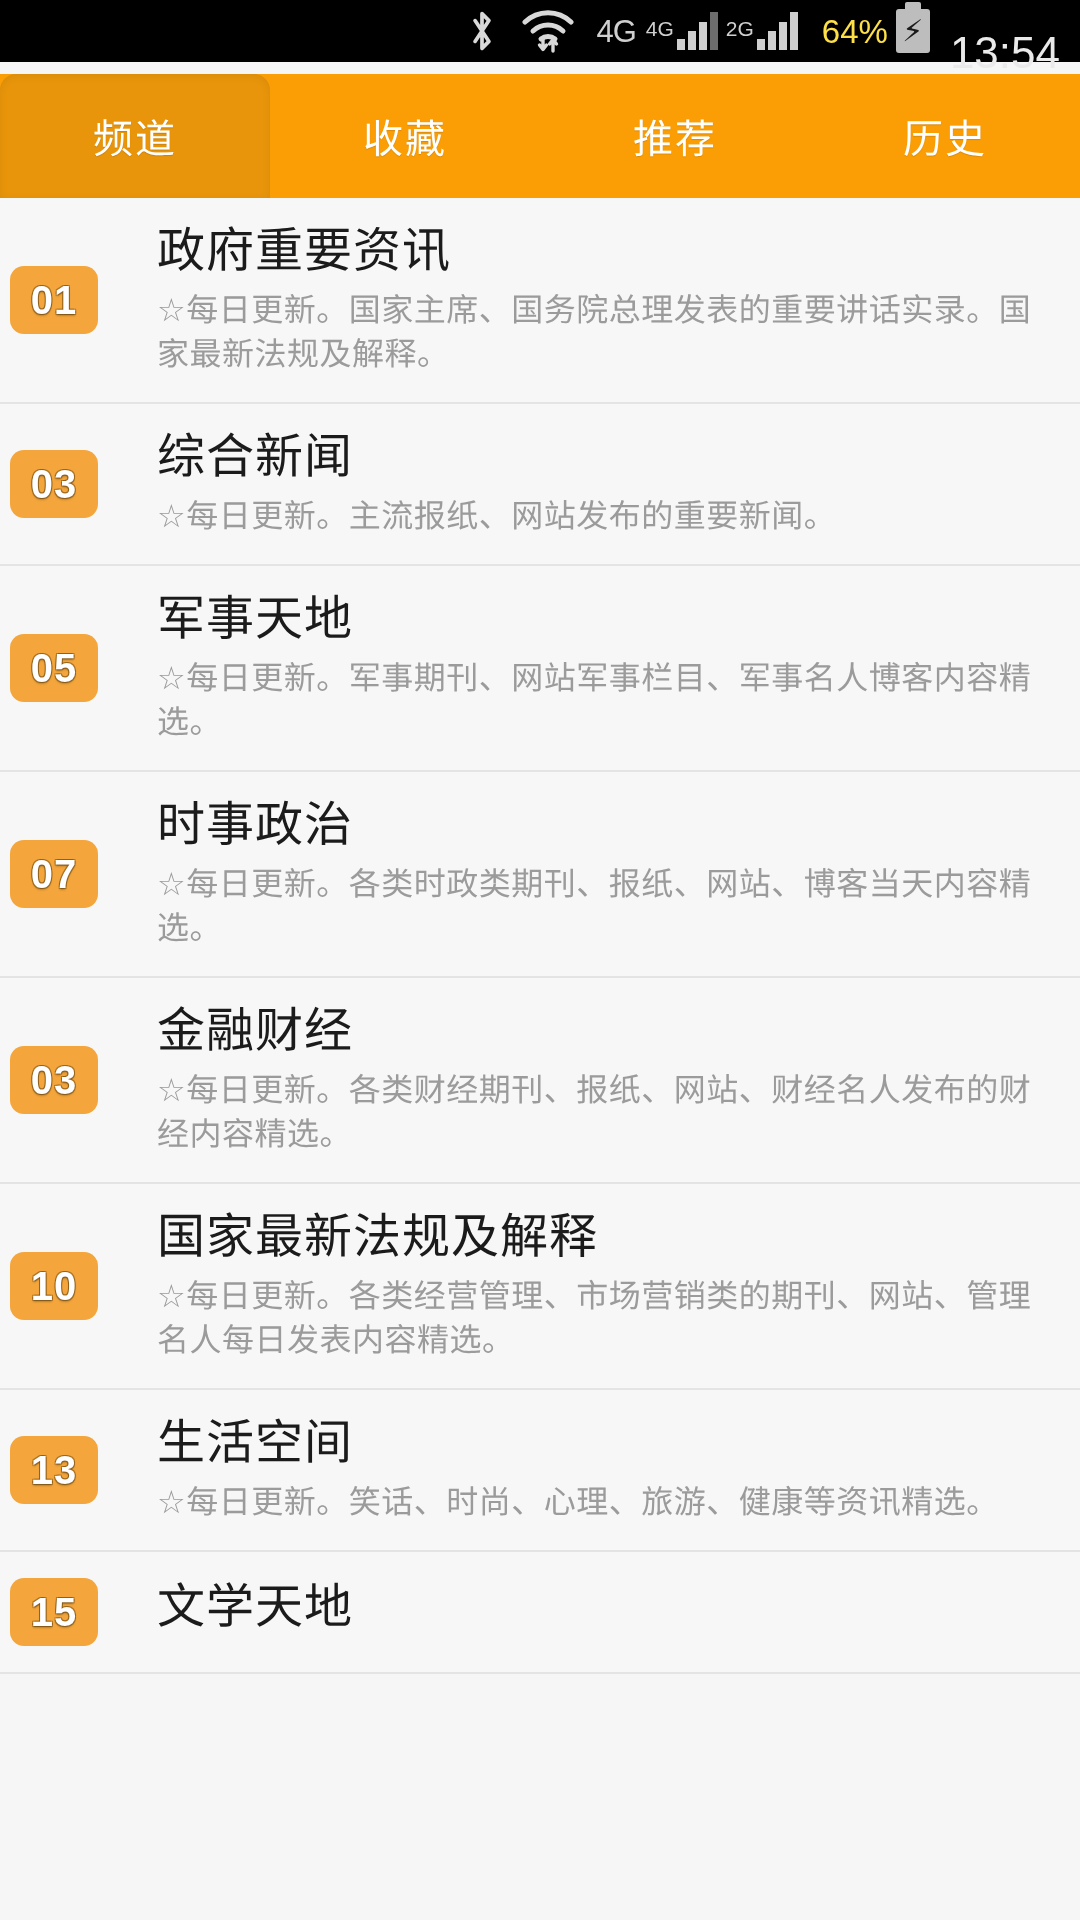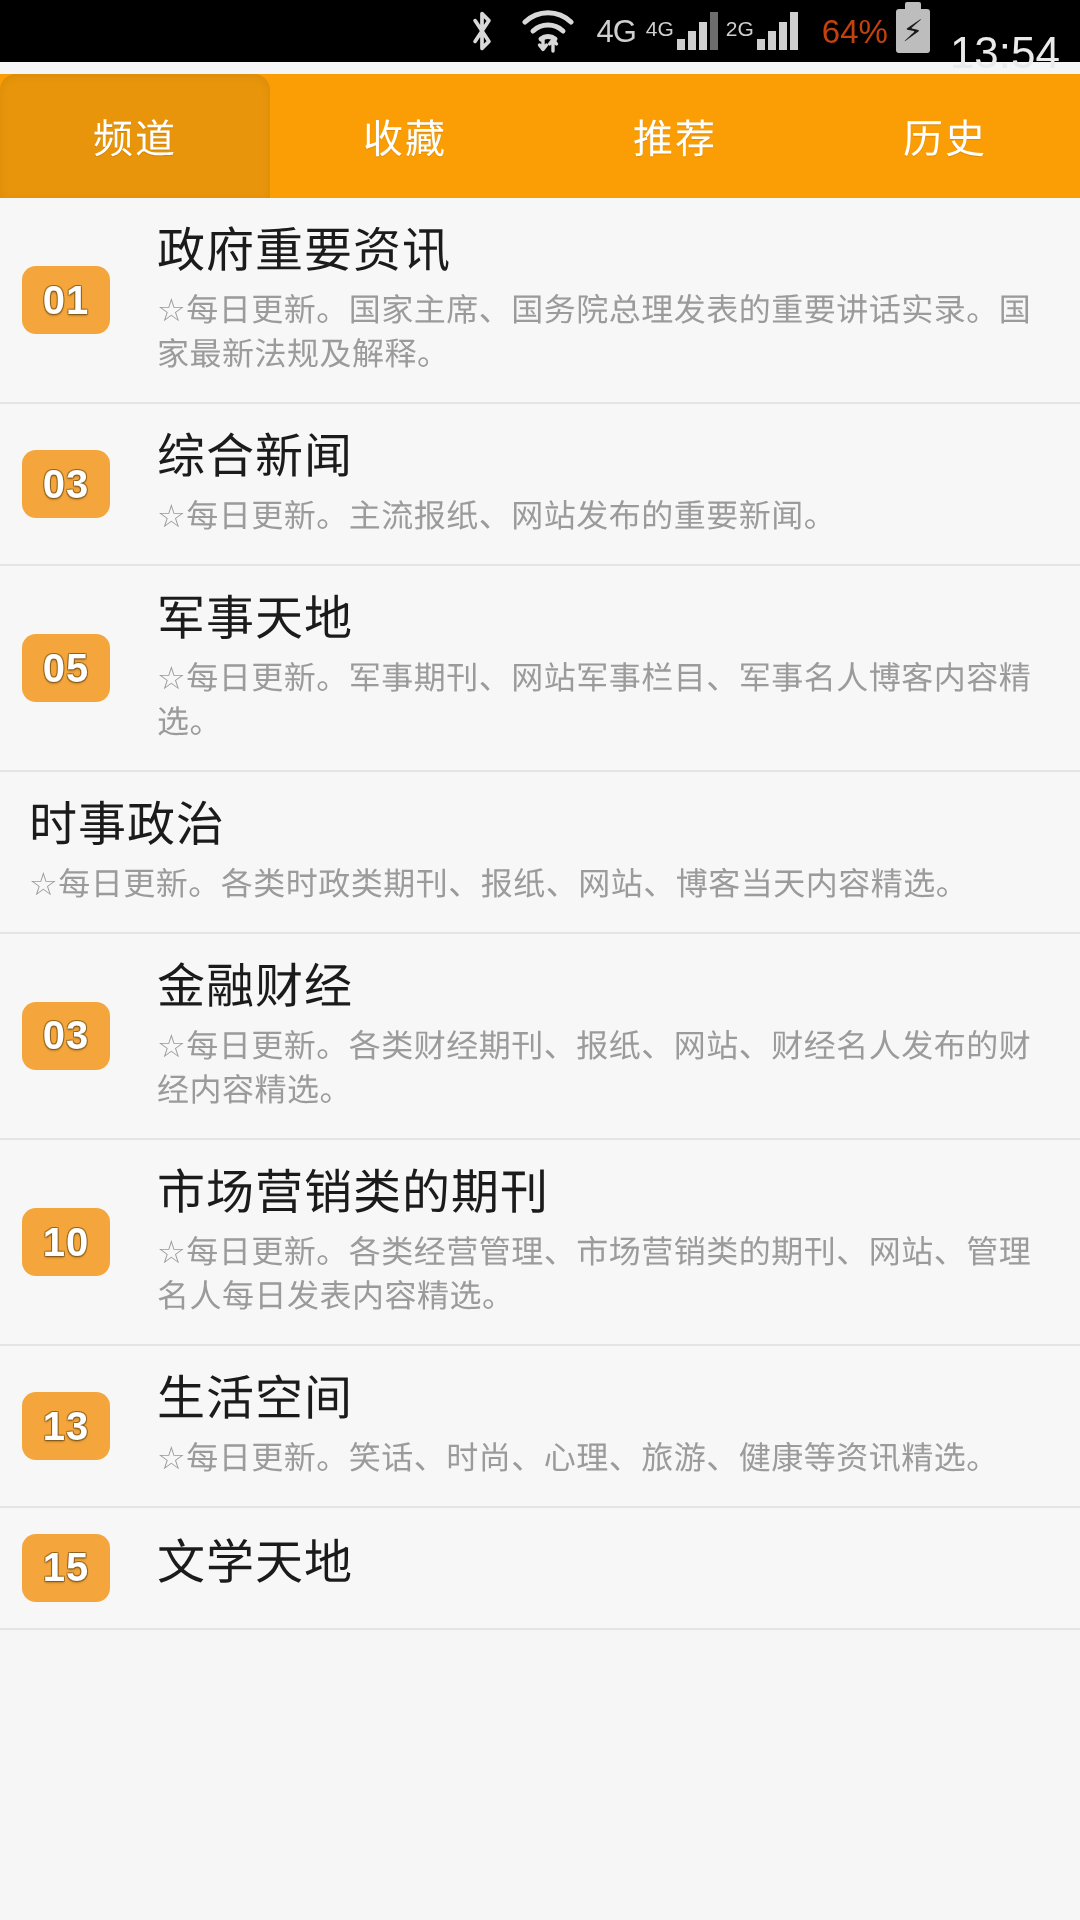--- a/index.html
+++ b/index.html
@@ -33,21 +33,21 @@
     align-self:flex-start; margin-top:6px; margin-right:3px;
   }
   .bars{ display:flex; align-items:flex-end; height:38px; gap:3px; }
   .bars i{ display:block; width:8px; background:#cfcfcf; }
   .bars i:nth-child(1){ height:11px; }
   .bars i:nth-child(2){ height:19px; }
   .bars i:nth-child(3){ height:28px; }
   .bars i:nth-child(4){ height:38px; }
   .bars.dim i:nth-child(4){ background:#6d6d6d; }
   .battery-pct{
-    font-size:33px; color:#c2410c; margin-left:16px; margin-right:8px;
+    font-size:33px; color:#fde047; margin-left:16px; margin-right:8px;
     line-height:1; letter-spacing:0px;
   }
   .batt{
     position:relative; width:34px; height:44px;
     background:#bdbdbd; border-radius:3px; margin-right:20px;
   }
   .batt:before{
     content:""; position:absolute; top:-7px; left:9px;
     width:16px; height:7px; background:#bdbdbd; border-radius:2px 2px 0 0;
   }
@@ -96,21 +96,21 @@
     display:flex;
     align-items:center;
     padding:26px 26px 26px 0;
     border-bottom:2px solid #e4e4e4;
     background:#f7f7f7;
     cursor:pointer;
   }
   .badge-col{
     flex:0 0 128px;
     display:flex; align-items:center; justify-content:flex-start;
-    padding-left:22px;
+    padding-left:10px;
   }
   .badge{
     width:88px; height:68px;
     background:#f4a63c;
     border-radius:14px;
     display:flex; align-items:center; justify-content:center;
     color:#ffffff;
     font-size:40px;
     font-weight:bold;
     letter-spacing:1px;
@@ -231,20 +231,23 @@
     <div class="badge-col">
       <div class="badge">05</div>
     </div>
     <div class="row-body">
       <div class="row-title">军事天地</div>
       <div class="row-desc">☆每日更新。军事期刊、网站军事栏目、军事名人博客内容精选。</div>
     </div>
   </div>
 
   <div class="row">
+    <div class="badge-col">
+      <div class="badge">07</div>
+    </div>
     <div class="row-body">
       <div class="row-title">时事政治</div>
       <div class="row-desc">☆每日更新。各类时政类期刊、报纸、网站、博客当天内容精选。</div>
     </div>
   </div>
 
   <div class="row">
     <div class="badge-col">
       <div class="badge">03</div>
     </div>
@@ -252,21 +255,21 @@
       <div class="row-title">金融财经</div>
       <div class="row-desc">☆每日更新。各类财经期刊、报纸、网站、财经名人发布的财经内容精选。</div>
     </div>
   </div>
 
   <div class="row">
     <div class="badge-col">
       <div class="badge">10</div>
     </div>
     <div class="row-body">
-      <div class="row-title">市场营销类的期刊</div>
+      <div class="row-title">国家最新法规及解释</div>
       <div class="row-desc">☆每日更新。各类经营管理、市场营销类的期刊、网站、管理名人每日发表内容精选。</div>
     </div>
   </div>
 
   <div class="row">
     <div class="badge-col">
       <div class="badge">13</div>
     </div>
     <div class="row-body">
       <div class="row-title">生活空间</div>

